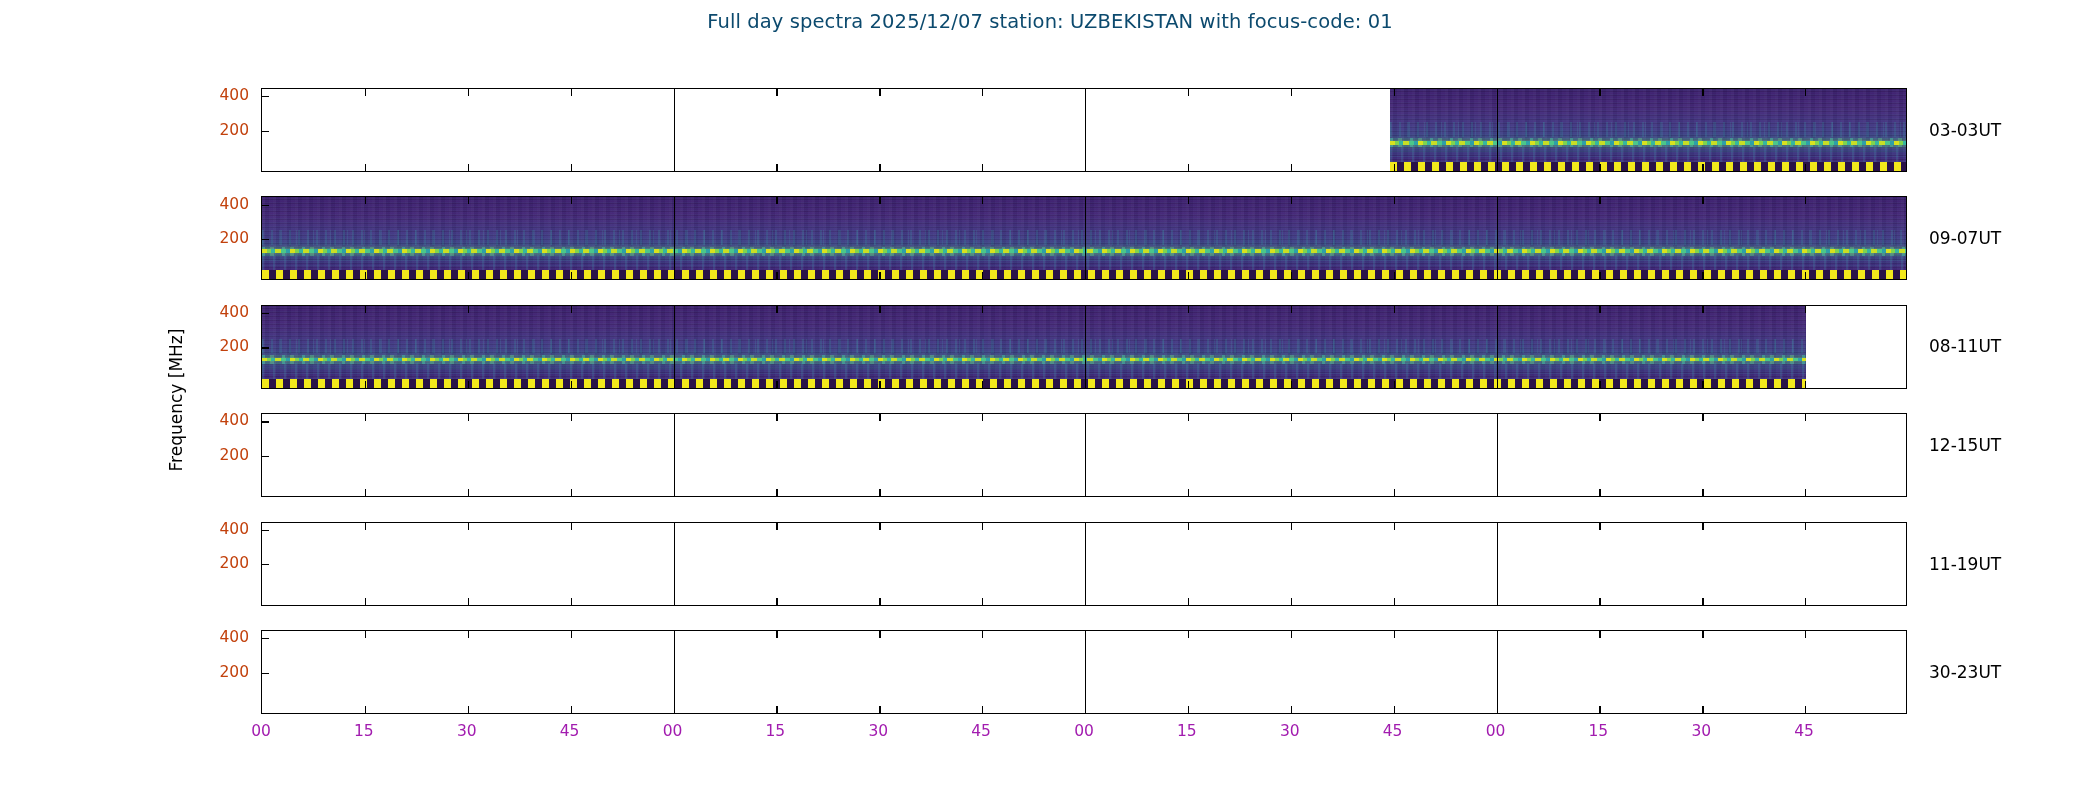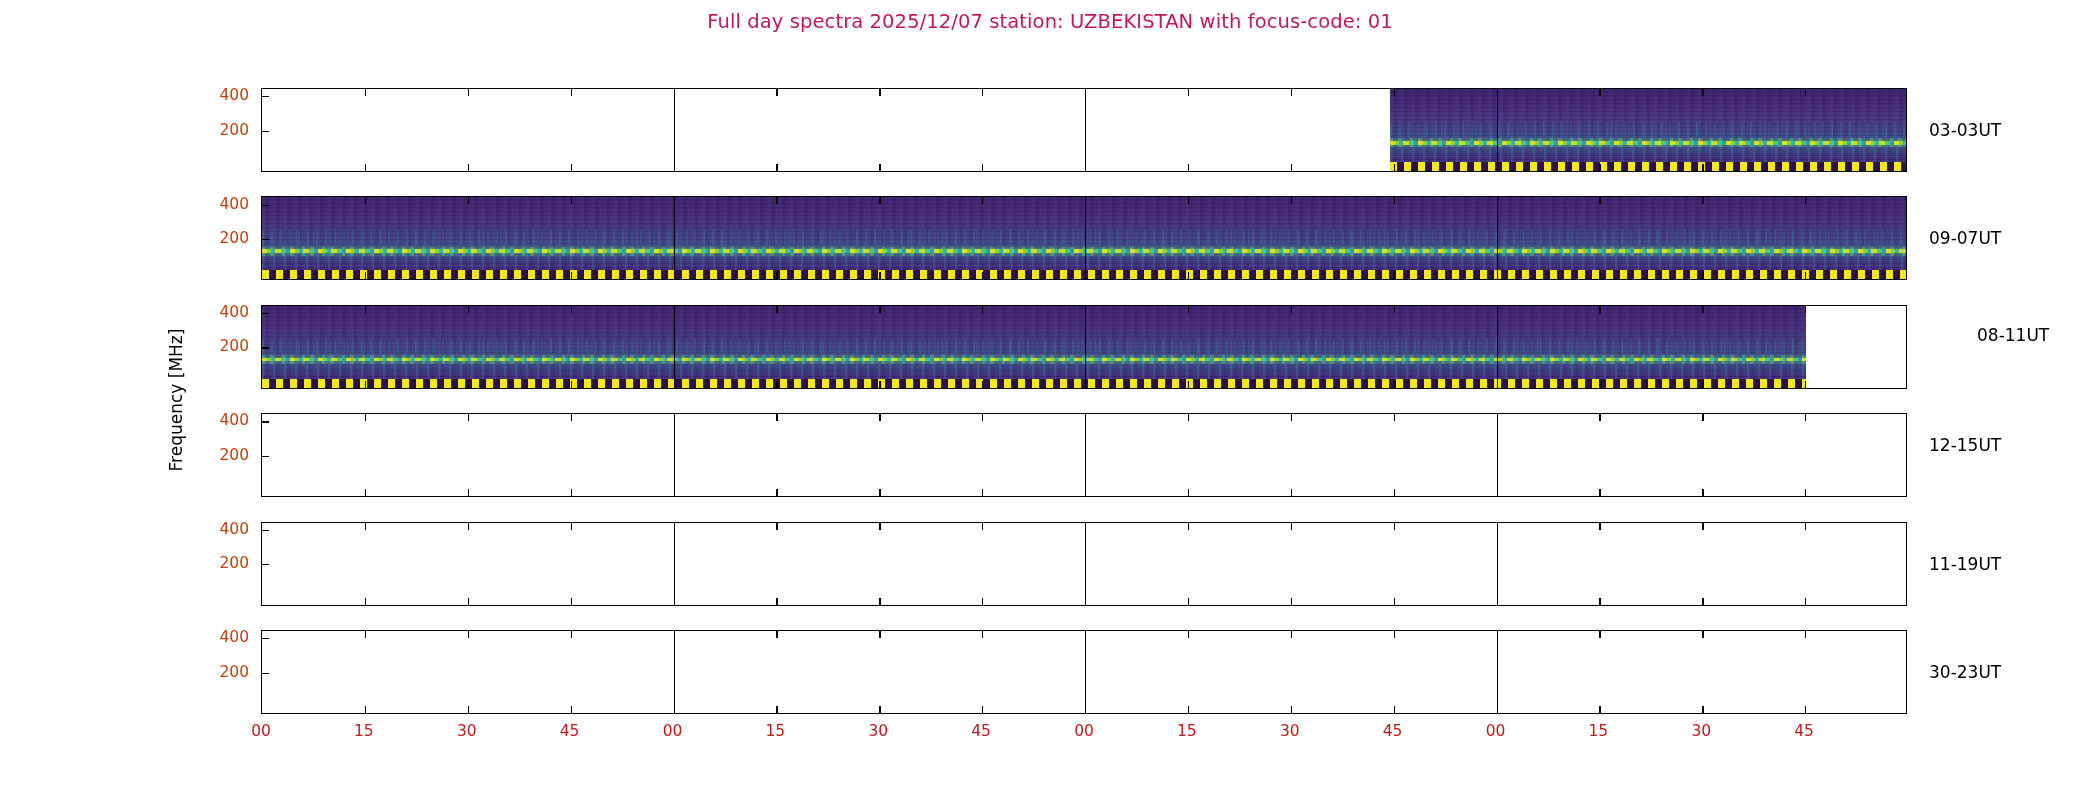--- a/index.html
+++ b/index.html
@@ -6,21 +6,21 @@
   html,body{margin:0;padding:0;background:#ffffff;}
   body{
     width:2100px;height:800px;overflow:hidden;
     font-family:"DejaVu Sans","Liberation Sans",sans-serif;
     color:#000000;position:relative;
   }
 
   
   #figure-title{
     position:absolute;top:10px;left:0;width:2100px;
-    text-align:center;font-size:19.5px;color:#be185d;
+    text-align:center;font-size:19.5px;color:#0c4a6e;
     letter-spacing:0.1px;white-space:nowrap;
   }
 
   
   #plot-area{
     position:absolute;
     left:261px;  top:88px;
     width:1646px; height:626px;
   }
 
@@ -156,21 +156,21 @@
 
   
   .ylabel-num{
     position:absolute;right:0;
     font-size:15.5px;color:#c2410c;
     text-align:right;white-space:nowrap;
     transform:translateY(-50%);
   }
   .xlabel-num{
     position:absolute;top:0;
-    font-size:15.5px;color:#b91c1c;
+    font-size:15.5px;color:#a21caf;
     text-align:left;white-space:nowrap;
     transform:translateX(-50%);
   }
   .row-label{
     position:absolute;
     font-size:17px;color:#000;white-space:nowrap;
     transform:translateY(-50%);
   }
   #yaxis-title{
     position:absolute;
@@ -330,21 +330,21 @@
         <div class="xtick" style="left: 1337.38px;"></div>
         <div class="xtick top" style="left: 1337.38px;"></div>
         <div class="xtick" style="left: 1440.25px;"></div>
         <div class="xtick top" style="left: 1440.25px;"></div>
         <div class="xtick" style="left: 1543.12px;"></div>
         <div class="xtick top" style="left: 1543.12px;"></div>
         <div class="ytick" style="top: 7.14px;"></div>
         <div class="ytick" style="top: 41.58px;"></div>
       </div>
     </div>
-    <div class="row-label" style="left: 1668px; top: 247px; margin-left: 48px;">08-11UT</div>
+    <div class="row-label" style="left: 1668px; top: 258px;">08-11UT</div>
     <div class="ylabel-num" style="top: 332.34px; right: 1658px;">400</div>
     <div class="ylabel-num" style="top: 366.78px; right: 1658px;">200</div>
     <div class="row-wrap" style="top: 325.2px; height: 84px;">
       <div class="panel-frame">
         <div class="hour-sep" style="left: 411.5px;"></div>
         <div class="hour-sep" style="left: 823px;"></div>
         <div class="hour-sep" style="left: 1234.5px;"></div>
         <div class="xtick" style="left: 102.875px;"></div>
         <div class="xtick top" style="left: 102.875px;"></div>
         <div class="xtick" style="left: 205.75px;"></div>

